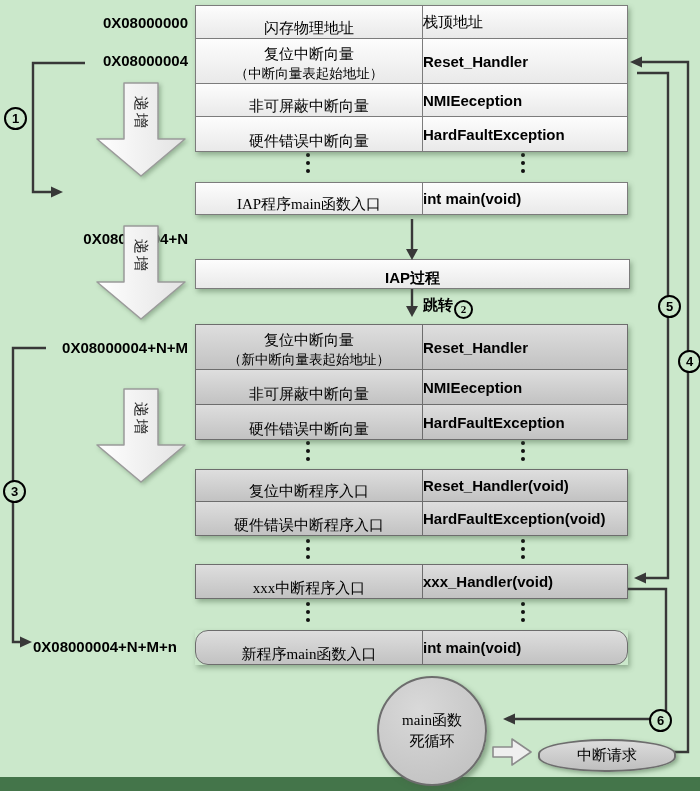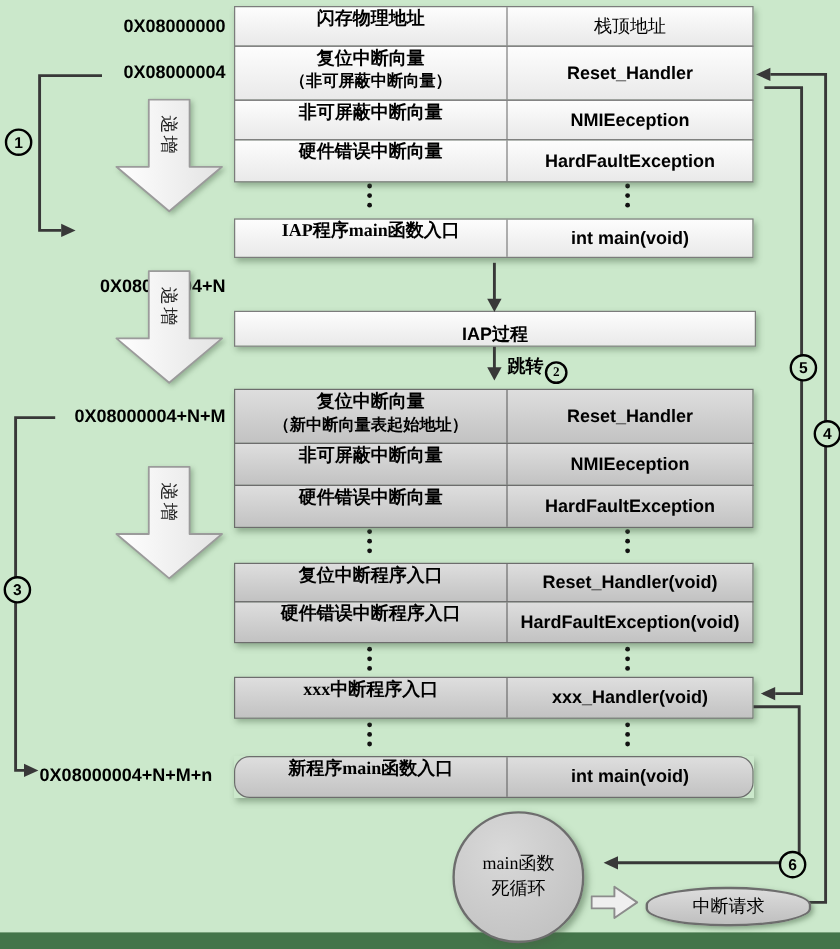--- a/index.html
+++ b/index.html
@@ -11,23 +11,23 @@
         text-align:right;white-space:nowrap;z-index:3;}
 
   
   .tbl{position:absolute;left:195px;width:433px;z-index:4;
        box-shadow:2px 3px 5px rgba(70,100,70,.45);}
   .row{display:flex;margin-top:-1px;border:1px solid #7c7c7c;
        background:linear-gradient(#fdfdfd,#e9e9e9);}
   .row:first-child{margin-top:0;}
   .g .row{background:linear-gradient(#dedede,#c2c2c2);border-color:#6d6d6d;}
   .c1{width:226px;border-right:1px solid #7c7c7c;display:flex;flex-direction:column;
-      justify-content:flex-start;align-items:center;text-align:center;font-weight:bold;}
+      justify-content:flex-end;align-items:center;text-align:center;}
   .g .c1{border-right-color:#6d6d6d;}
-  .c2{flex:1;display:flex;justify-content:center;align-items:center;text-align:center;}
+  .c2{flex:1;display:flex;justify-content:flex-start;align-items:center;text-align:center;}
   .zh{font-family:"Liberation Serif",serif;font-size:15px;color:#000;}
   .en{font-weight:bold;font-size:15px;color:#000;}
   .sub{font-size:13.5px;margin-top:1px;}
 
   
   .dots{position:absolute;display:flex;flex-direction:column;gap:4px;z-index:3;}
   .dots i{width:4px;height:4px;background:#111;border-radius:50%;}
 
   
   .bigarrow{position:absolute;left:95px;width:92px;height:96px;z-index:3;
@@ -132,21 +132,21 @@
       <div class="c1">
           <span class="zh">闪存物理地址</span>
         </div>
       <div class="c2">
           <span class="zh">栈顶地址</span>
         </div>
     </div>
     <div class="row" style="height:44px;">
       <div class="c1">
         <span class="zh">复位中断向量</span>
-        <span class="zh sub">（非可屏蔽中断向量）</span>
+        <span class="zh sub">（中断向量表起始地址）</span>
       </div>
       <div class="c2">
           <span class="en">Reset_Handler</span>
         </div>
     </div>
     <div class="row" style="height:32px;">
       <div class="c1">
           <span class="zh">非可屏蔽中断向量</span>
         </div>
       <div class="c2">

